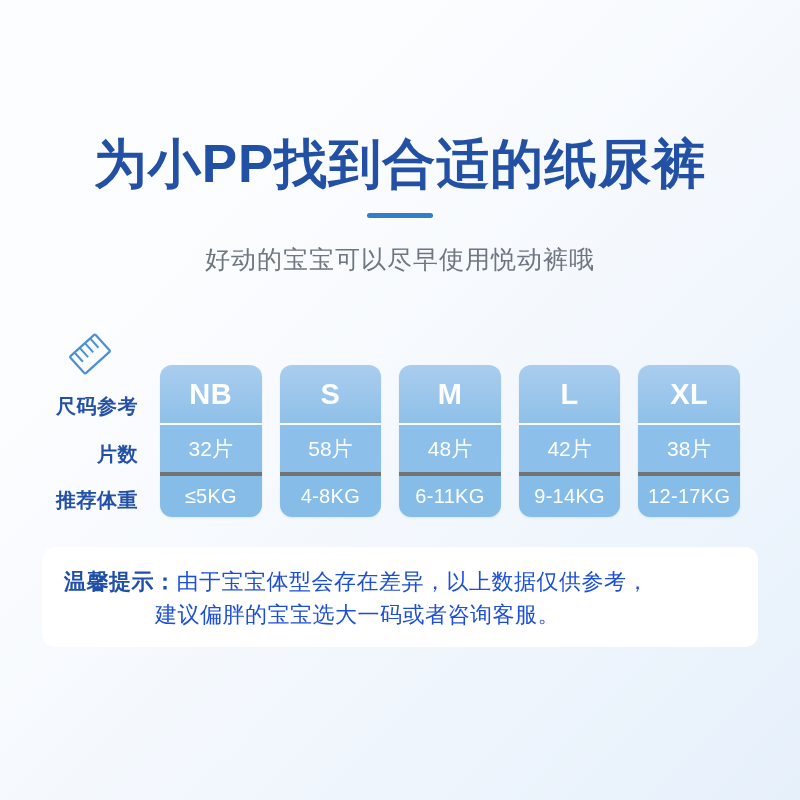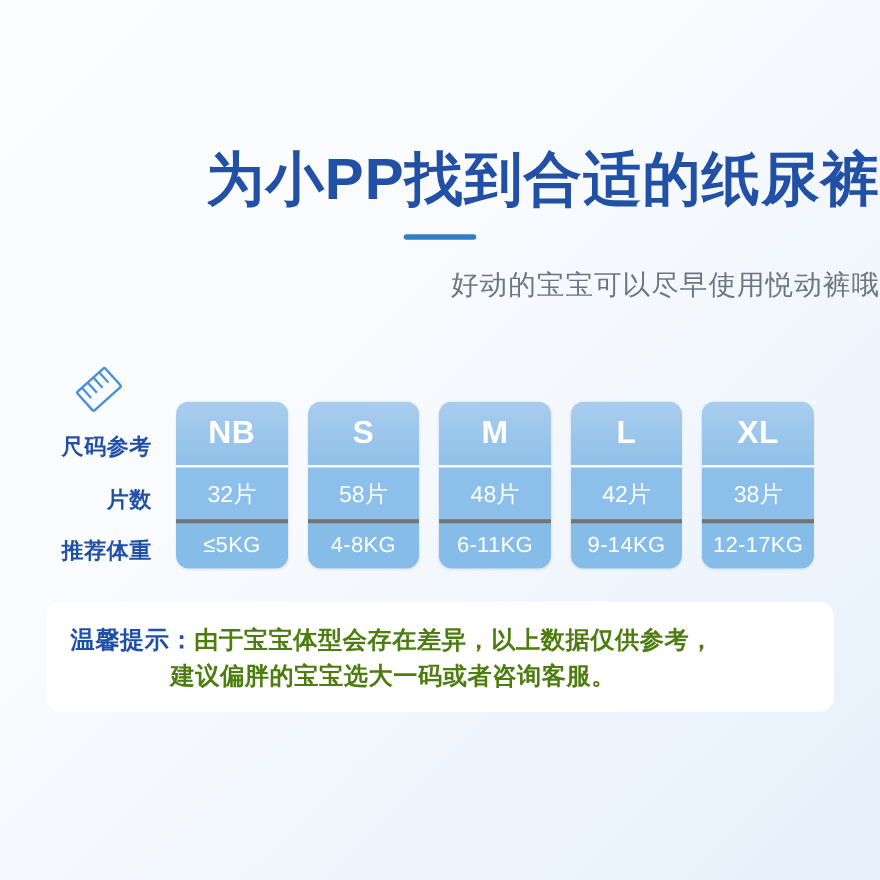--- a/index.html
+++ b/index.html
@@ -21,21 +21,21 @@
     height: 800px;
     box-sizing: border-box;
   }
 
   
   .header {
     position: absolute;
     top: 132px;
     left: 0;
     width: 800px;
-    text-align: right;
+    text-align: center;
   }
   .title {
     font-size: 53px;
     line-height: 64px;
     font-weight: 700;
     color: #2250a5;
     letter-spacing: 1px;
     margin: 0;
     white-space: nowrap;
   }
@@ -159,22 +159,22 @@
     line-height: 33px;
     color: #2250a5;
     letter-spacing: 0.5px;
     text-indent: 0;
   }
   .tip-label {
     font-weight: 700;
     color: #1f4fa8;
   }
   .tip-text {
-    font-weight: 700;
-    color: #4d7c0f;
+    font-weight: 400;
+    color: #1d4ed8;
   }
 </style>
 </head>
 <body>
 
 <div class="page">
 
   <div class="header">
     <h1 class="title">为小PP找到合适的纸尿裤</h1>
     <div class="title-underline"></div>

